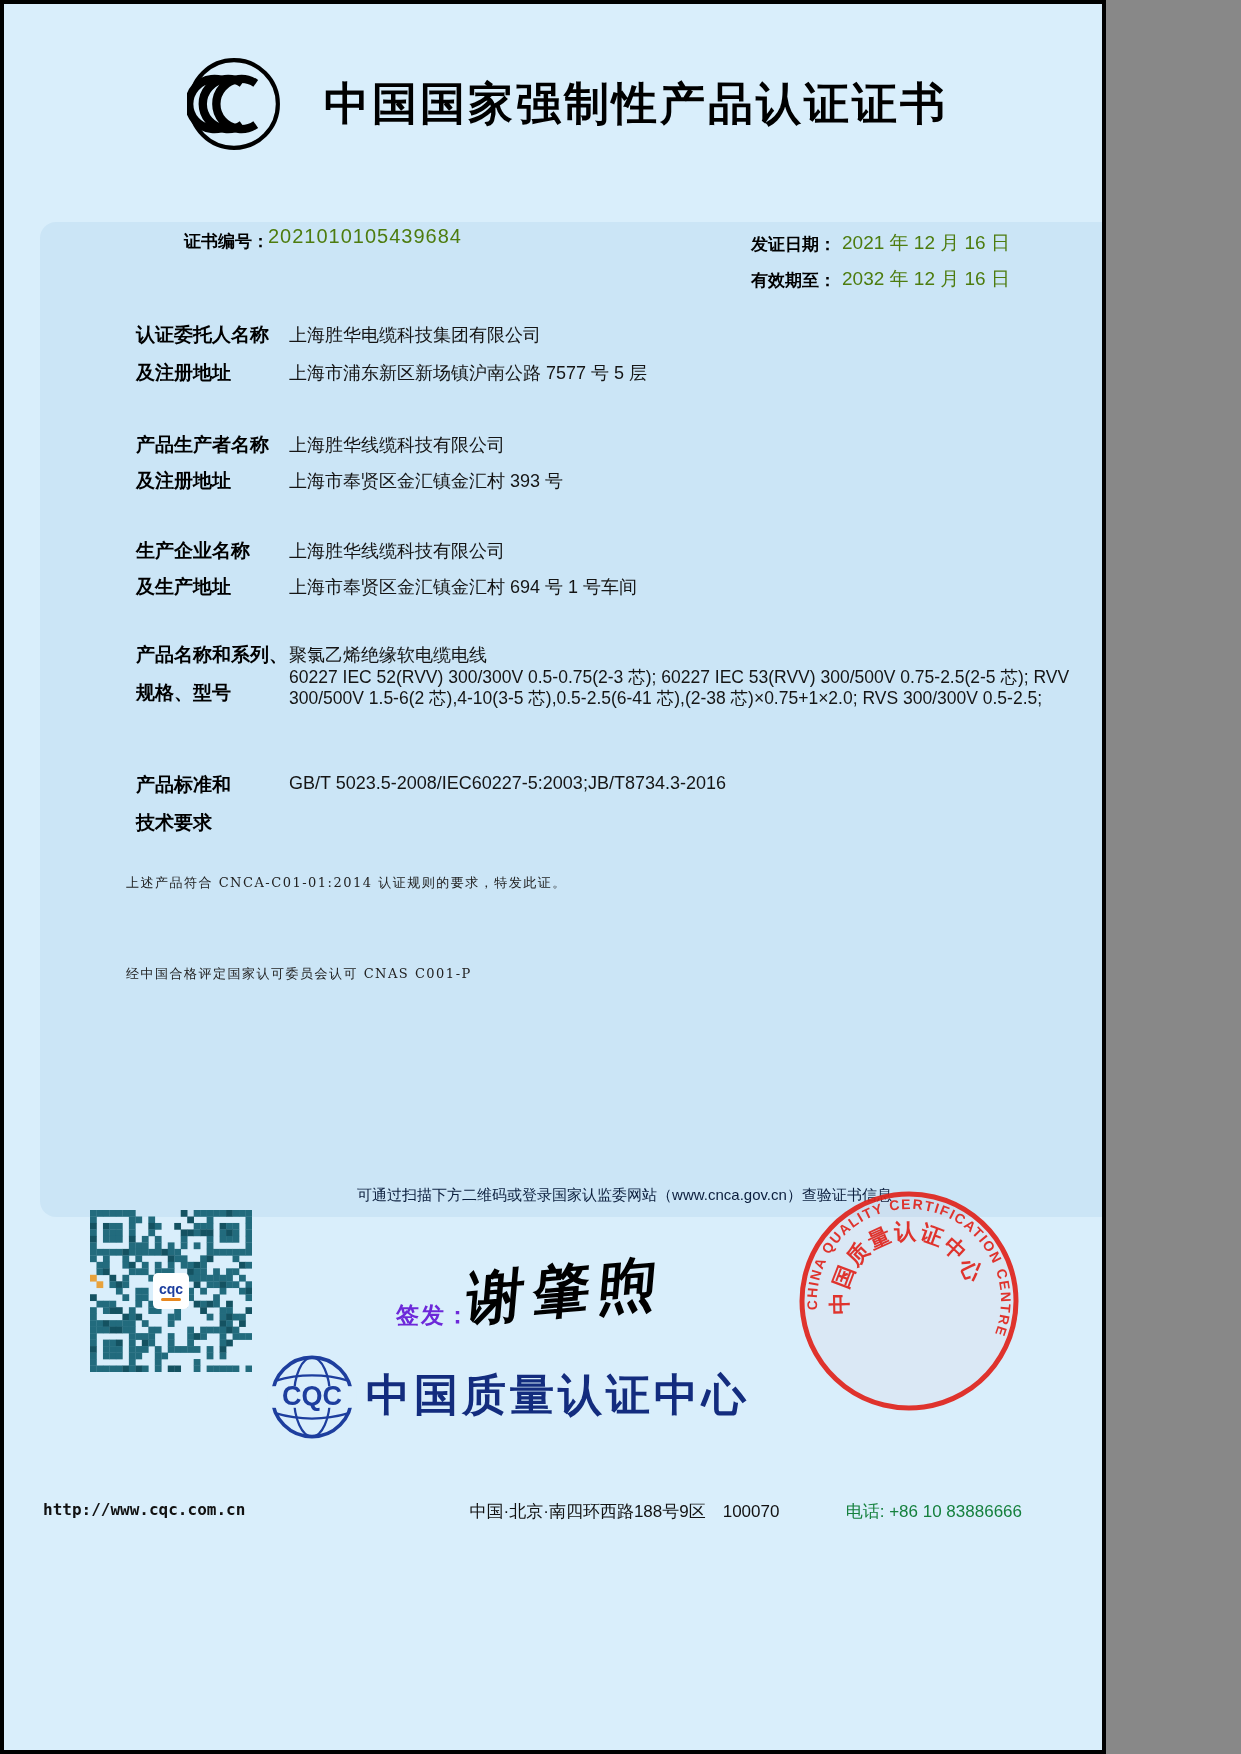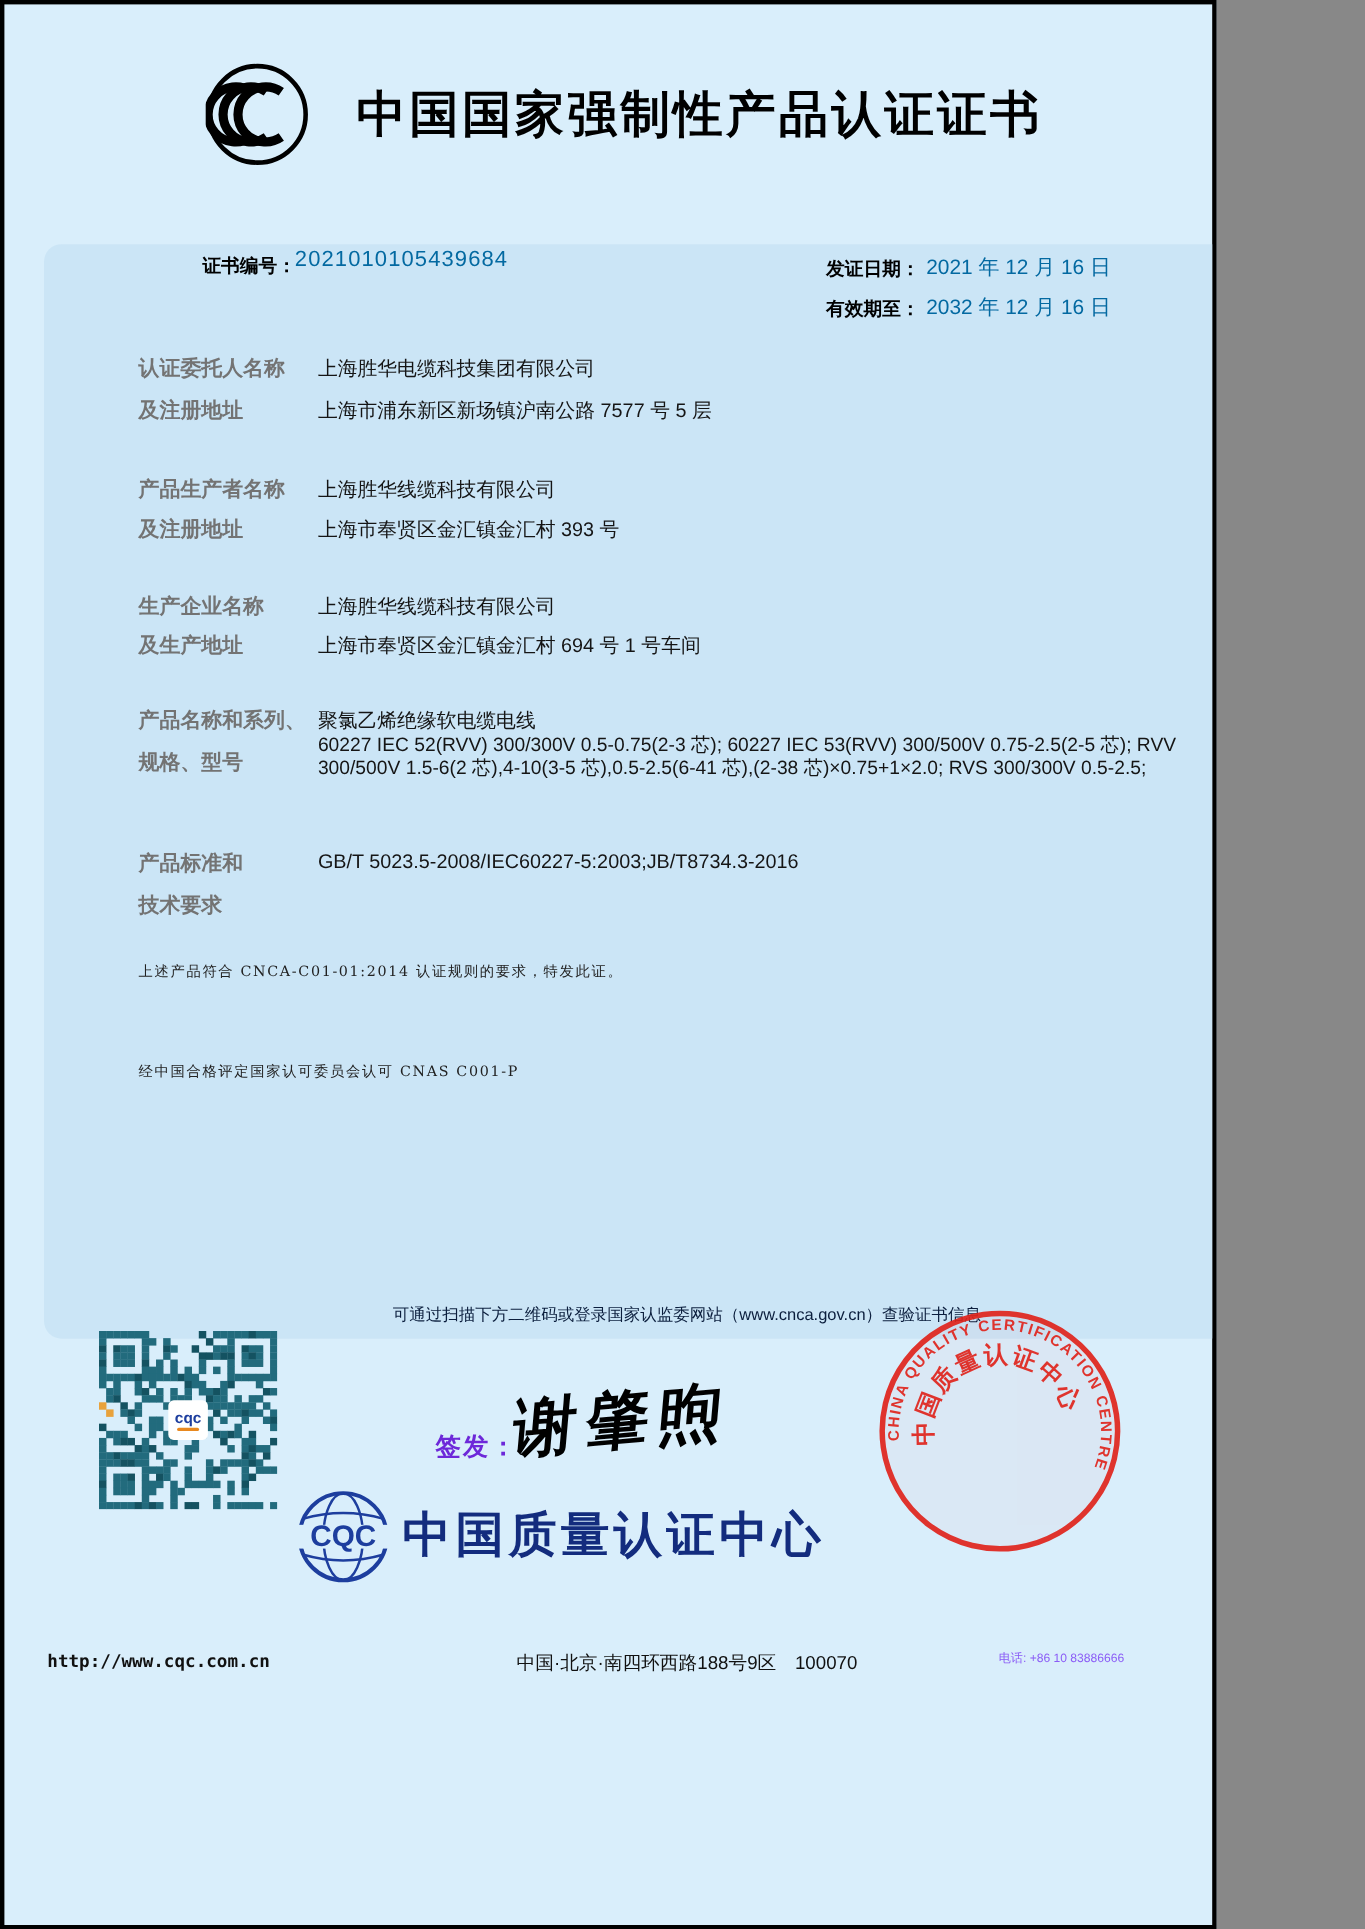--- a/index.html
+++ b/index.html
@@ -16,25 +16,25 @@
   }
   
   .panel{
     position:absolute;left:36px;top:218px;width:1077px;height:995px;
     background:#cbe5f6;border-radius:16px;
   }
   .meta-label{
     position:absolute;font-family:"DejaVu Serif",serif;font-weight:bold;
     font-size:17px;color:#000;white-space:nowrap;
   }
-  .meta-value{position:absolute;font-size:19px;color:#0369a1;white-space:nowrap;}
+  .meta-value{position:absolute;font-size:19px;color:#4d7c0f;white-space:nowrap;}
   .cert-number{font-size:20px;letter-spacing:1px;}
   .lbl{
-    position:absolute;left:122px;width:175px;font-size:19px;font-weight:bold;
-    color:#737373;white-space:nowrap;
+    position:absolute;left:132px;width:175px;font-size:19px;font-weight:bold;
+    color:#000000;white-space:nowrap;
   }
   .val{position:absolute;left:285px;width:818px;font-size:18px;color:#151515;}
   .specs{font-size:17.5px;line-height:21px;}
   .statement{
     position:absolute;left:122px;width:900px;
     font-family:"DejaVu Serif",serif;font-size:13px;letter-spacing:1.5px;color:#222;
     white-space:nowrap;
   }
   .qr-note{
     position:absolute;left:0;top:1182px;width:1241px;text-align:center;
@@ -67,21 +67,21 @@
   
   .footer-url{
     position:absolute;left:16px;top:1496px;font-family:"DejaVu Sans Mono",monospace;
     font-size:16px;font-weight:bold;color:#111;margin-left:23px;
   }
   .footer-addr{
     position:absolute;left:0;top:1496px;width:1241px;text-align:center;
     font-size:17px;color:#111;
   }
   .footer-phone{
-    position:absolute;right:80px;top:1496px;font-size:11px;color:#8b5cf6;white-space:nowrap;
+    position:absolute;right:80px;top:1496px;font-size:17px;color:#15803d;white-space:nowrap;
   }
 </style>
 </head>
 <body>
 
 <div id="page">
 
   <svg class="ccc-logo" viewBox="0 0 90 90">
     <circle cx="45" cy="45" r="42" fill="none" stroke="#000" stroke-width="4"></circle>
     <path d="M 39.8,25.3 A 24 24 0 1 0 39.8,64.7" fill="none" stroke="#000" stroke-width="8"></path>

